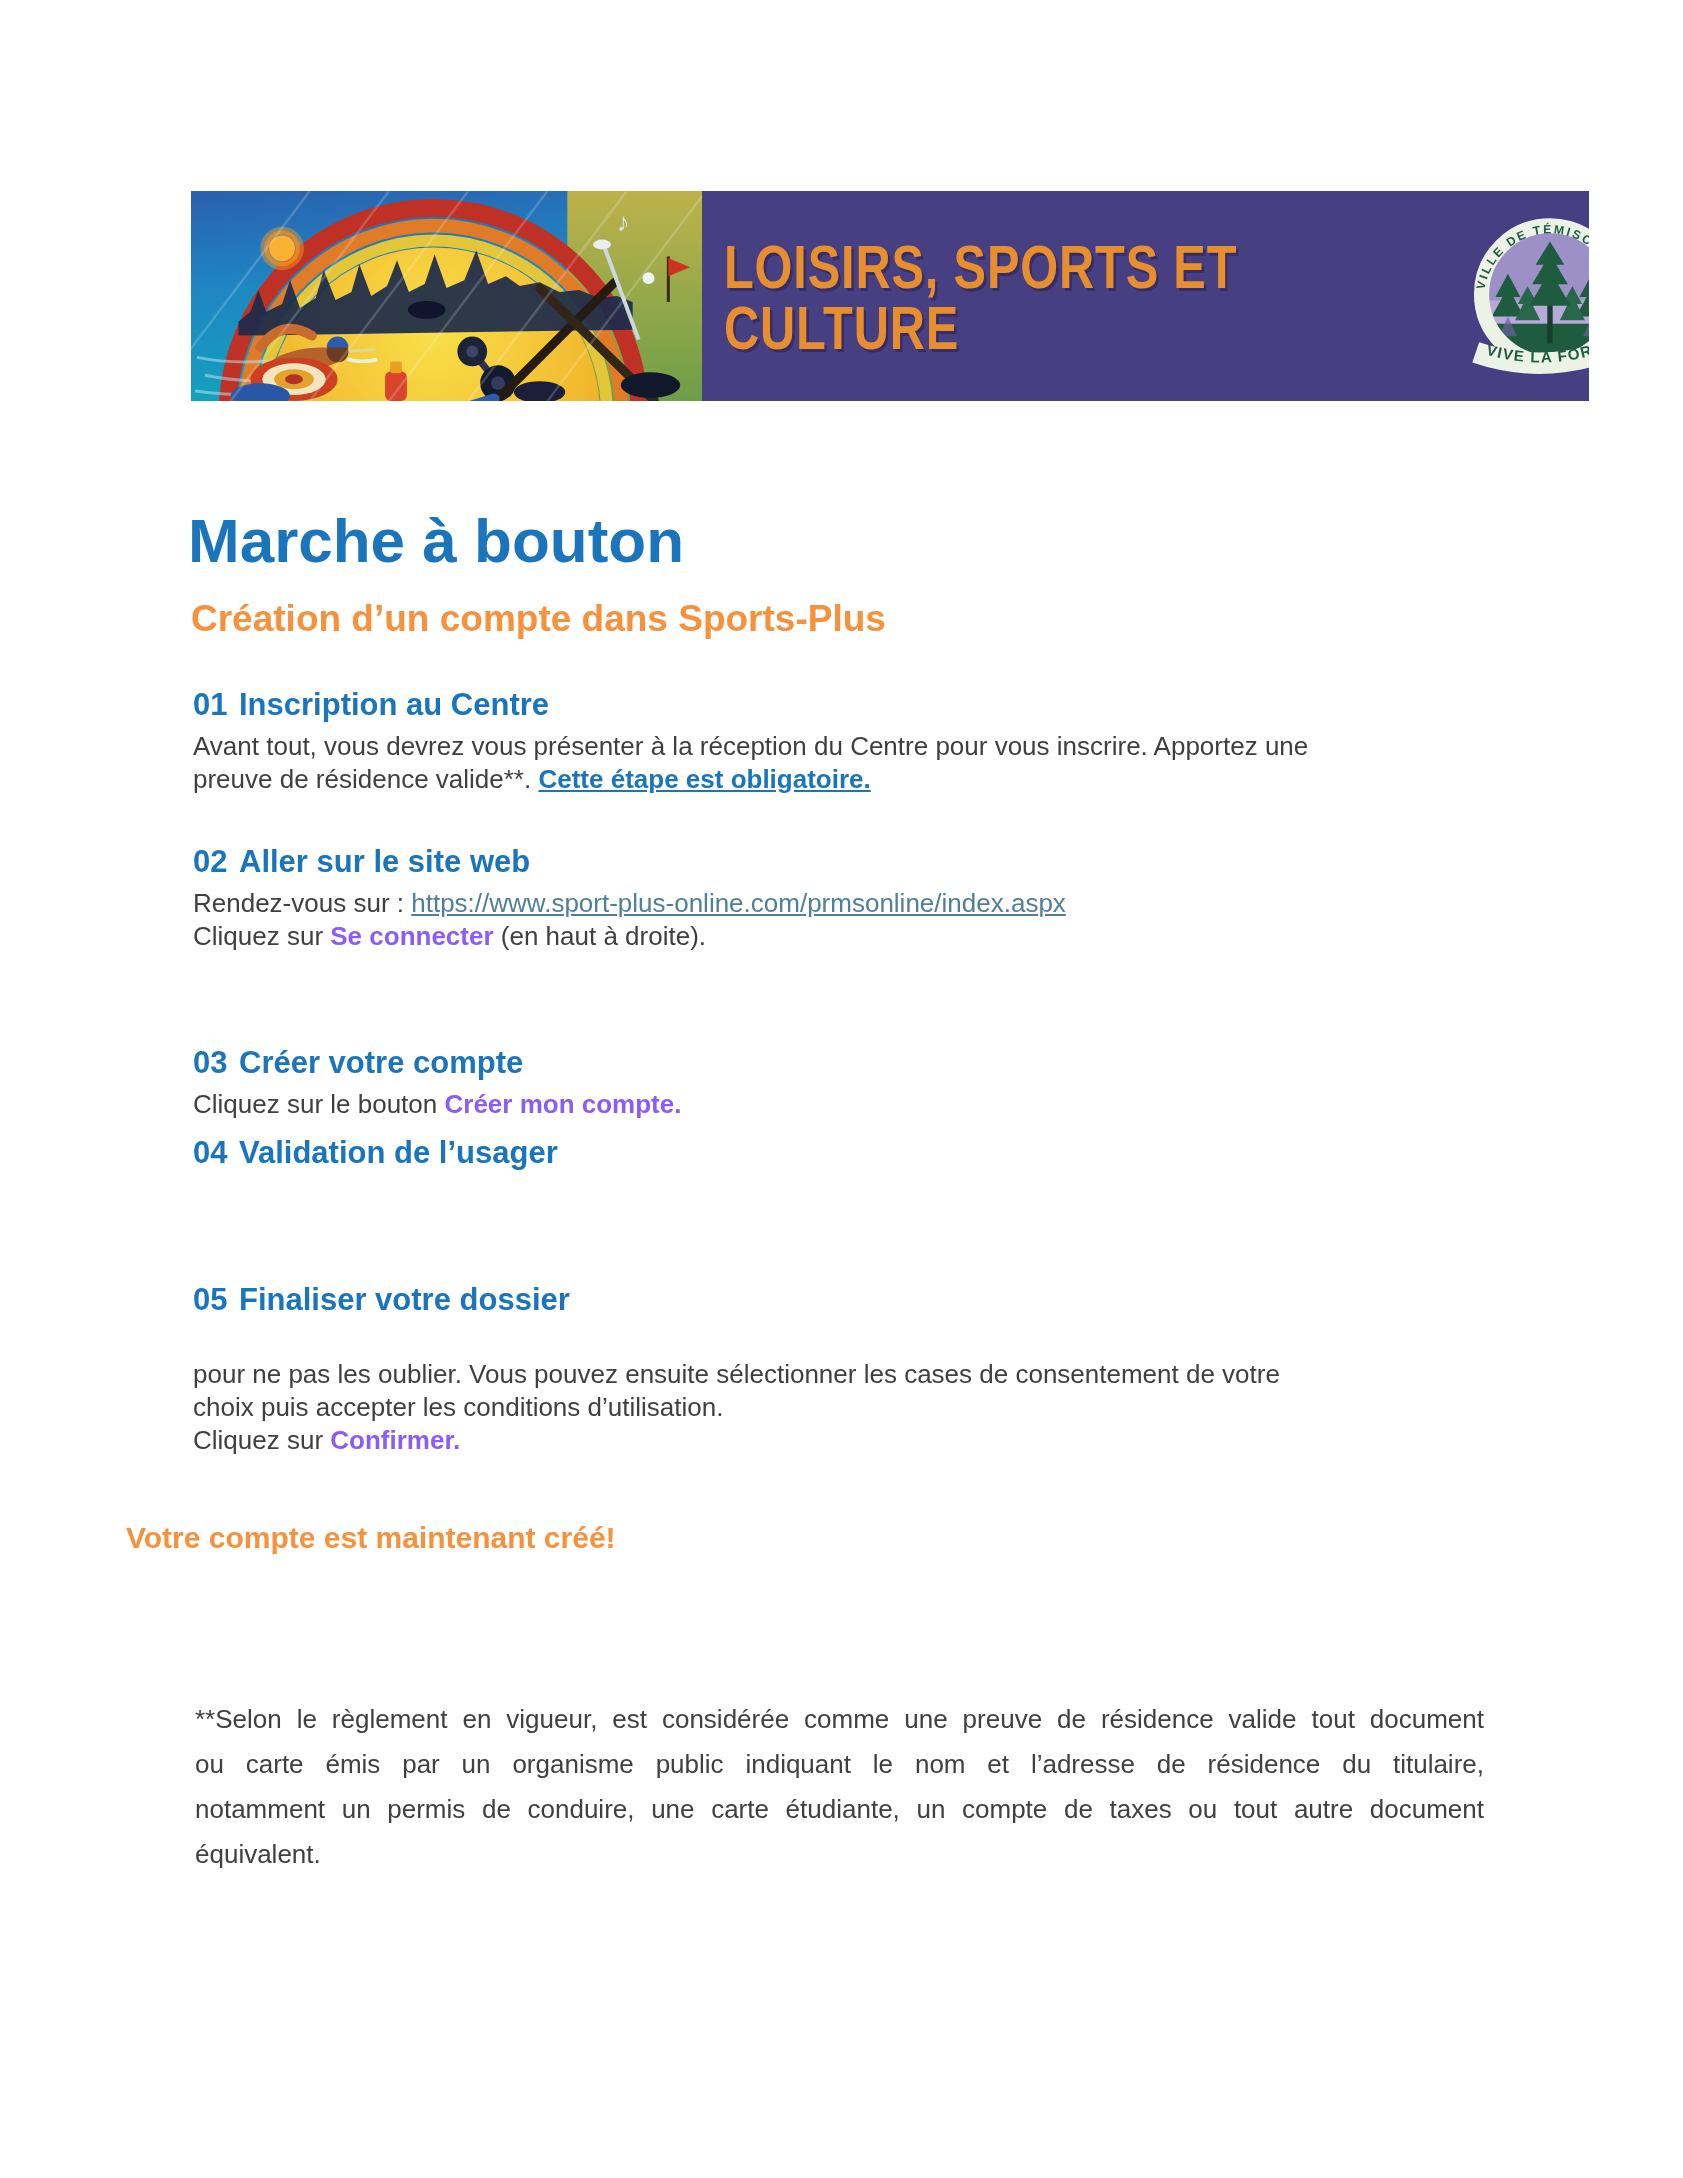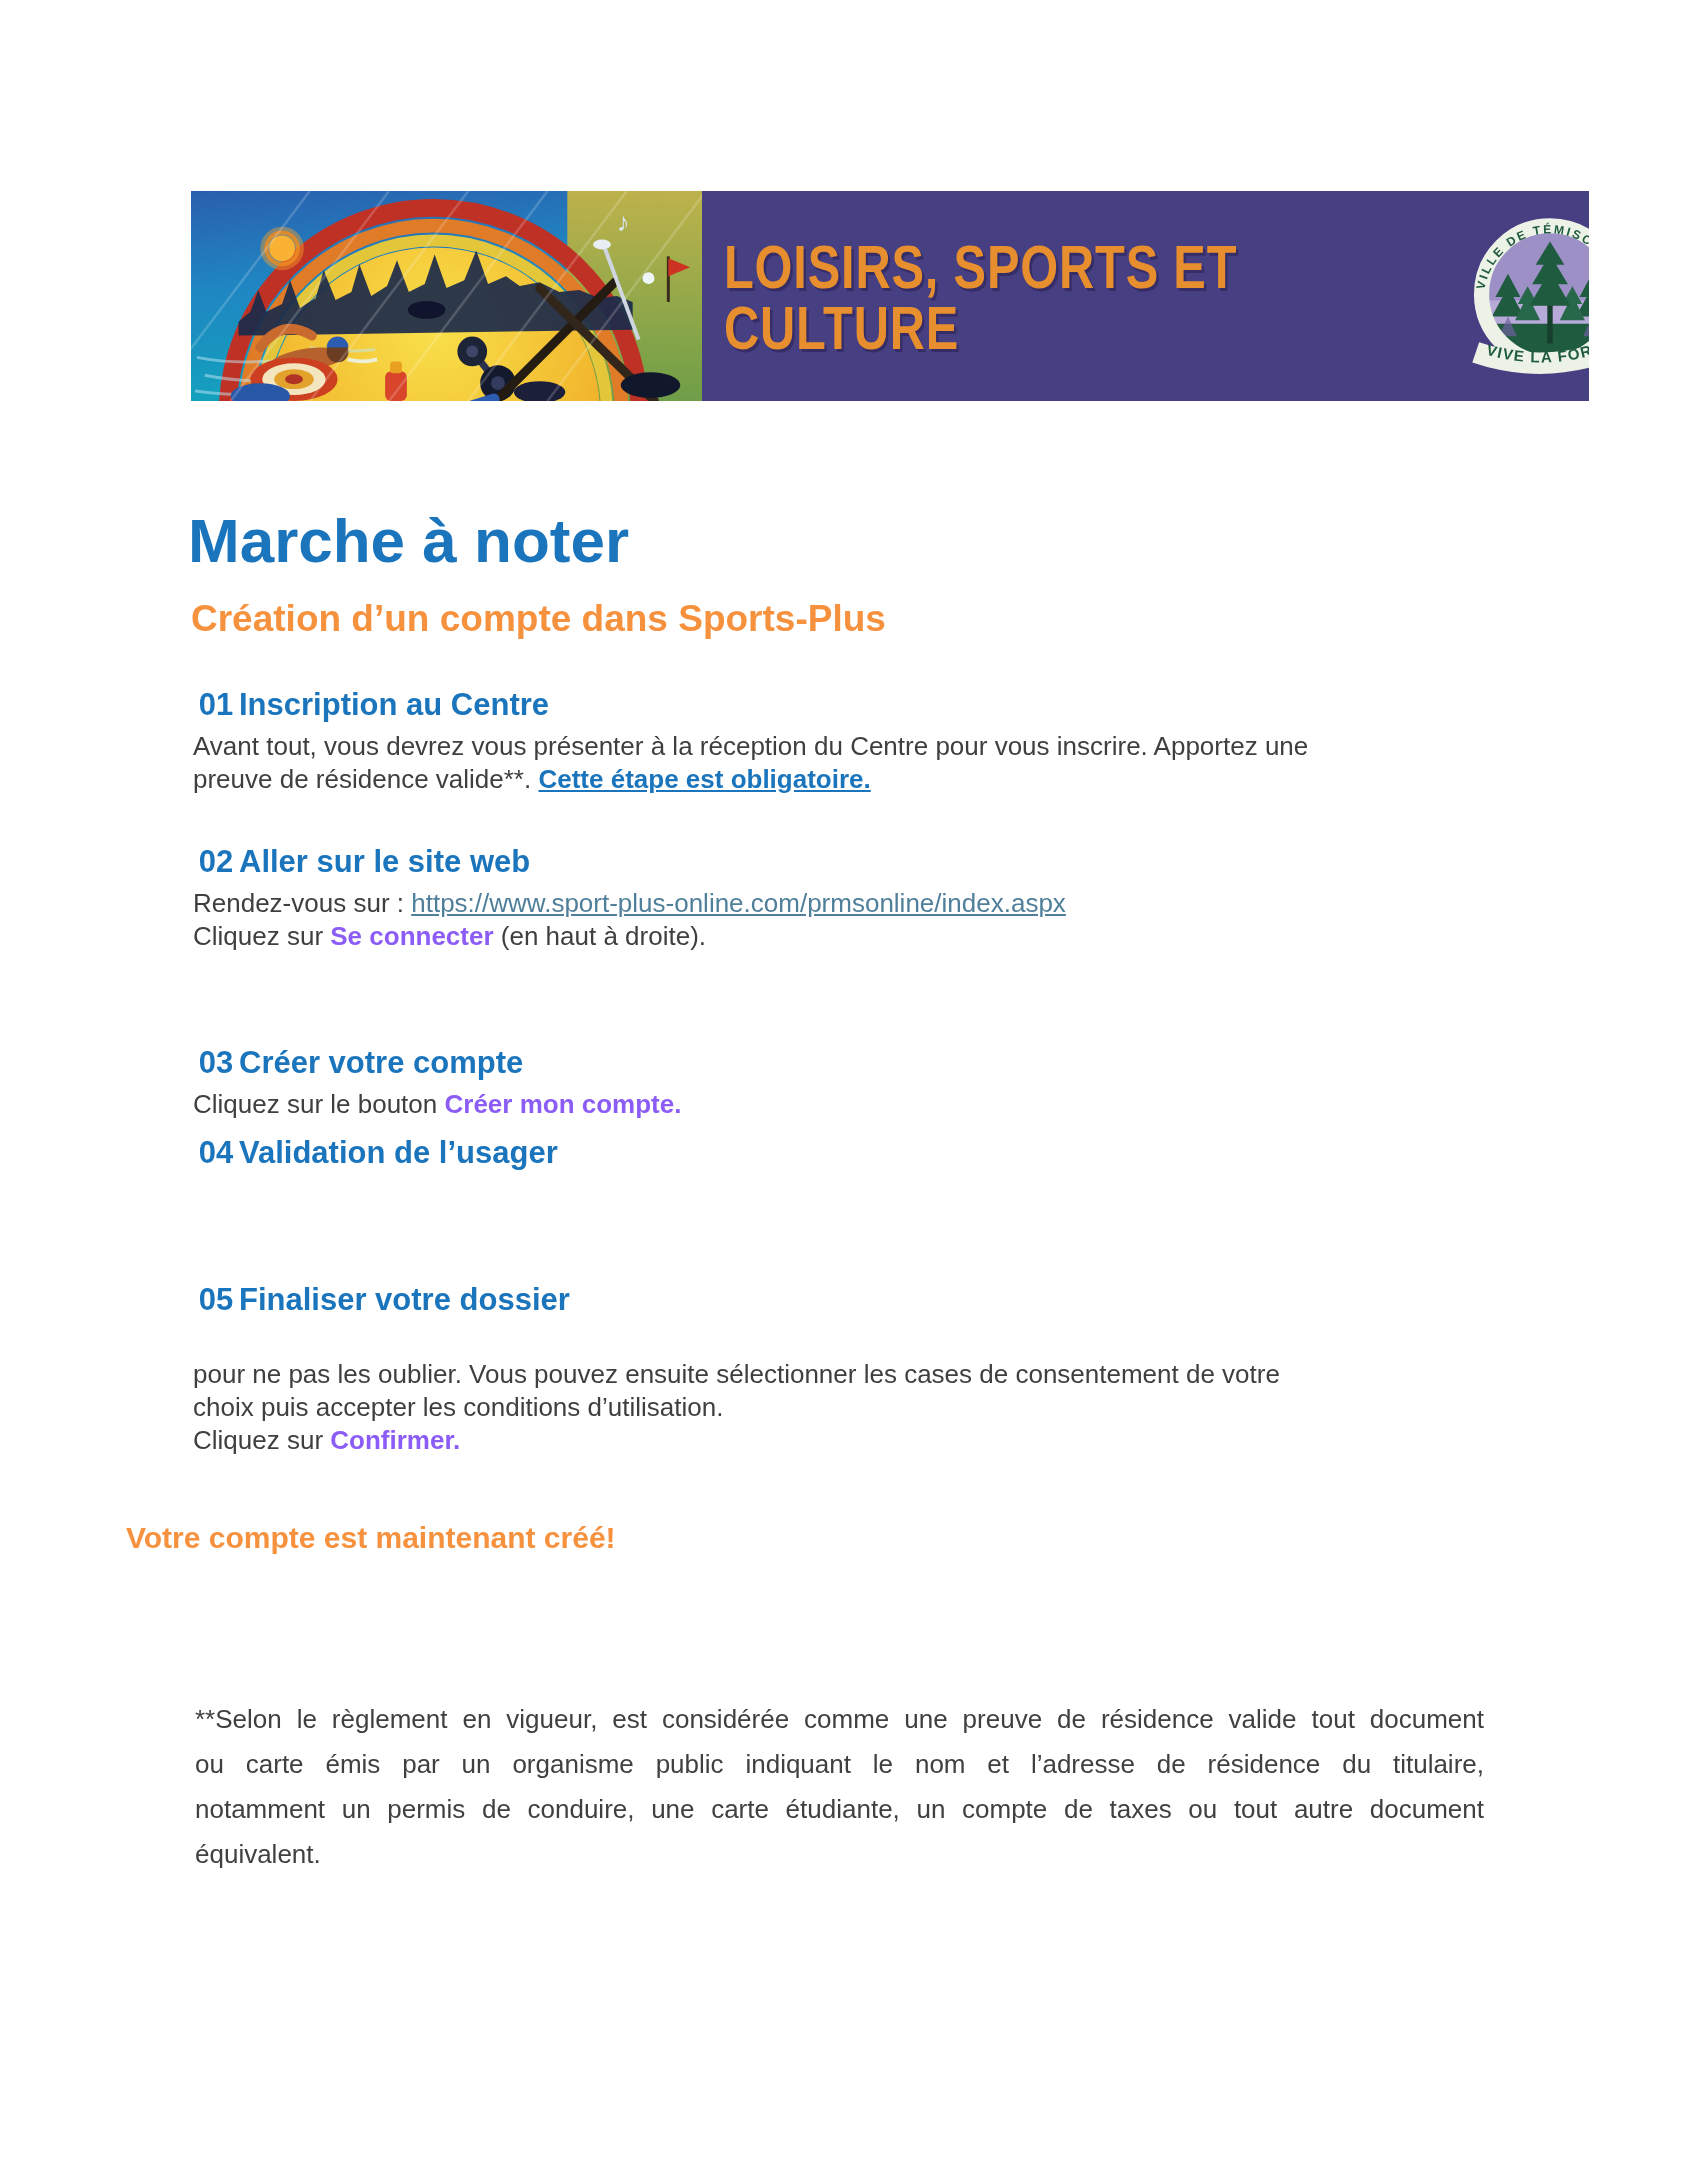--- a/index.html
+++ b/index.html
@@ -25,21 +25,21 @@
     position:absolute;left:188px;top:505px;margin:0;
     font-size:62px;font-weight:bold;color:#1B75BC;letter-spacing:0;
   }
   .page-subtitle{
     position:absolute;left:191px;top:598px;margin:0;
     font-size:37px;font-weight:bold;color:#F6913E;
   }
   
   .step{position:absolute;left:193px;width:1249px;}
   .step h3{margin:0;font-size:31px;font-weight:bold;color:#1B75BC;}
-  .step h3 .num{display:inline-block;min-width:46px;text-align:center;}
+  .step h3 .num{display:inline-block;min-width:46px;}
   .step p{margin:7px 0 0;font-size:26px;line-height:33px;color:#3F3F3F;}
   .step-01{top:687px;}
   .step-02{top:844px;}
   .step-03{top:1045px;}
   .step-04{top:1135px;}
   .step-05{top:1282px;}
   .bluelink{color:#1B75BC;font-weight:bold;text-decoration:underline;cursor:pointer;}
   .url{color:#4F7F9B;text-decoration:underline;cursor:pointer;}
   .action{color:#8b5cf6;font-weight:bold;}
   
@@ -193,21 +193,21 @@
       <text font-size="13.5" font-weight="bold" fill="#1F5B3F" letter-spacing="2.5">
         <textPath href="#arcPath" startOffset="50%" text-anchor="middle">VILLE DE TÉMISCAMING</textPath>
       </text>
       <path d="M 12,158 Q 95,186 178,149" fill="none" stroke="#ECF2E6" stroke-width="24"></path>
       <text font-size="17" font-weight="bold" fill="#1F5B3F" letter-spacing="1.5">
         <textPath href="#ribbonPath" startOffset="50%" text-anchor="middle">VIVE LA FORÊT</textPath>
       </text>
     </svg>
   </div>
 
-  <h1 class="page-title">Marche à noter</h1>
+  <h1 class="page-title">Marche à bouton</h1>
   <h2 class="page-subtitle">Création d’un compte dans Sports-Plus</h2>
 
   <div class="step step-01">
     <h3>
       <span class="num">01</span><span>Inscription au Centre</span>
     </h3>
     <p>
       <span>Avant tout, vous devrez vous présenter à la réception du Centre pour vous inscrire. Apportez une</span><br>
       <span>preuve de résidence valide**. </span><span class="bluelink">Cette étape est obligatoire.</span>
     </p>

